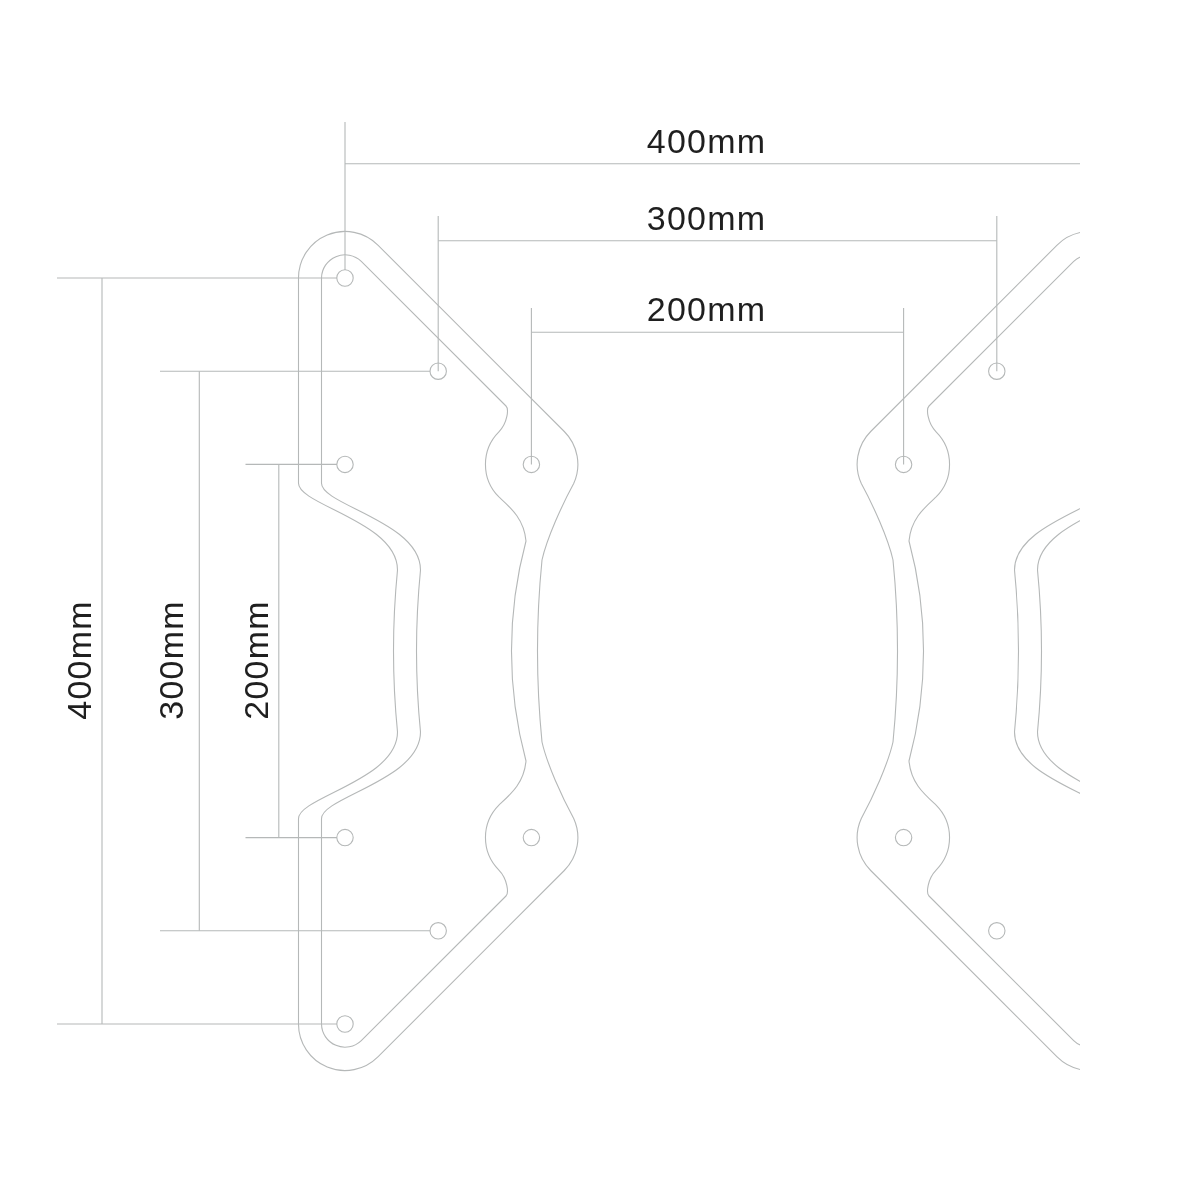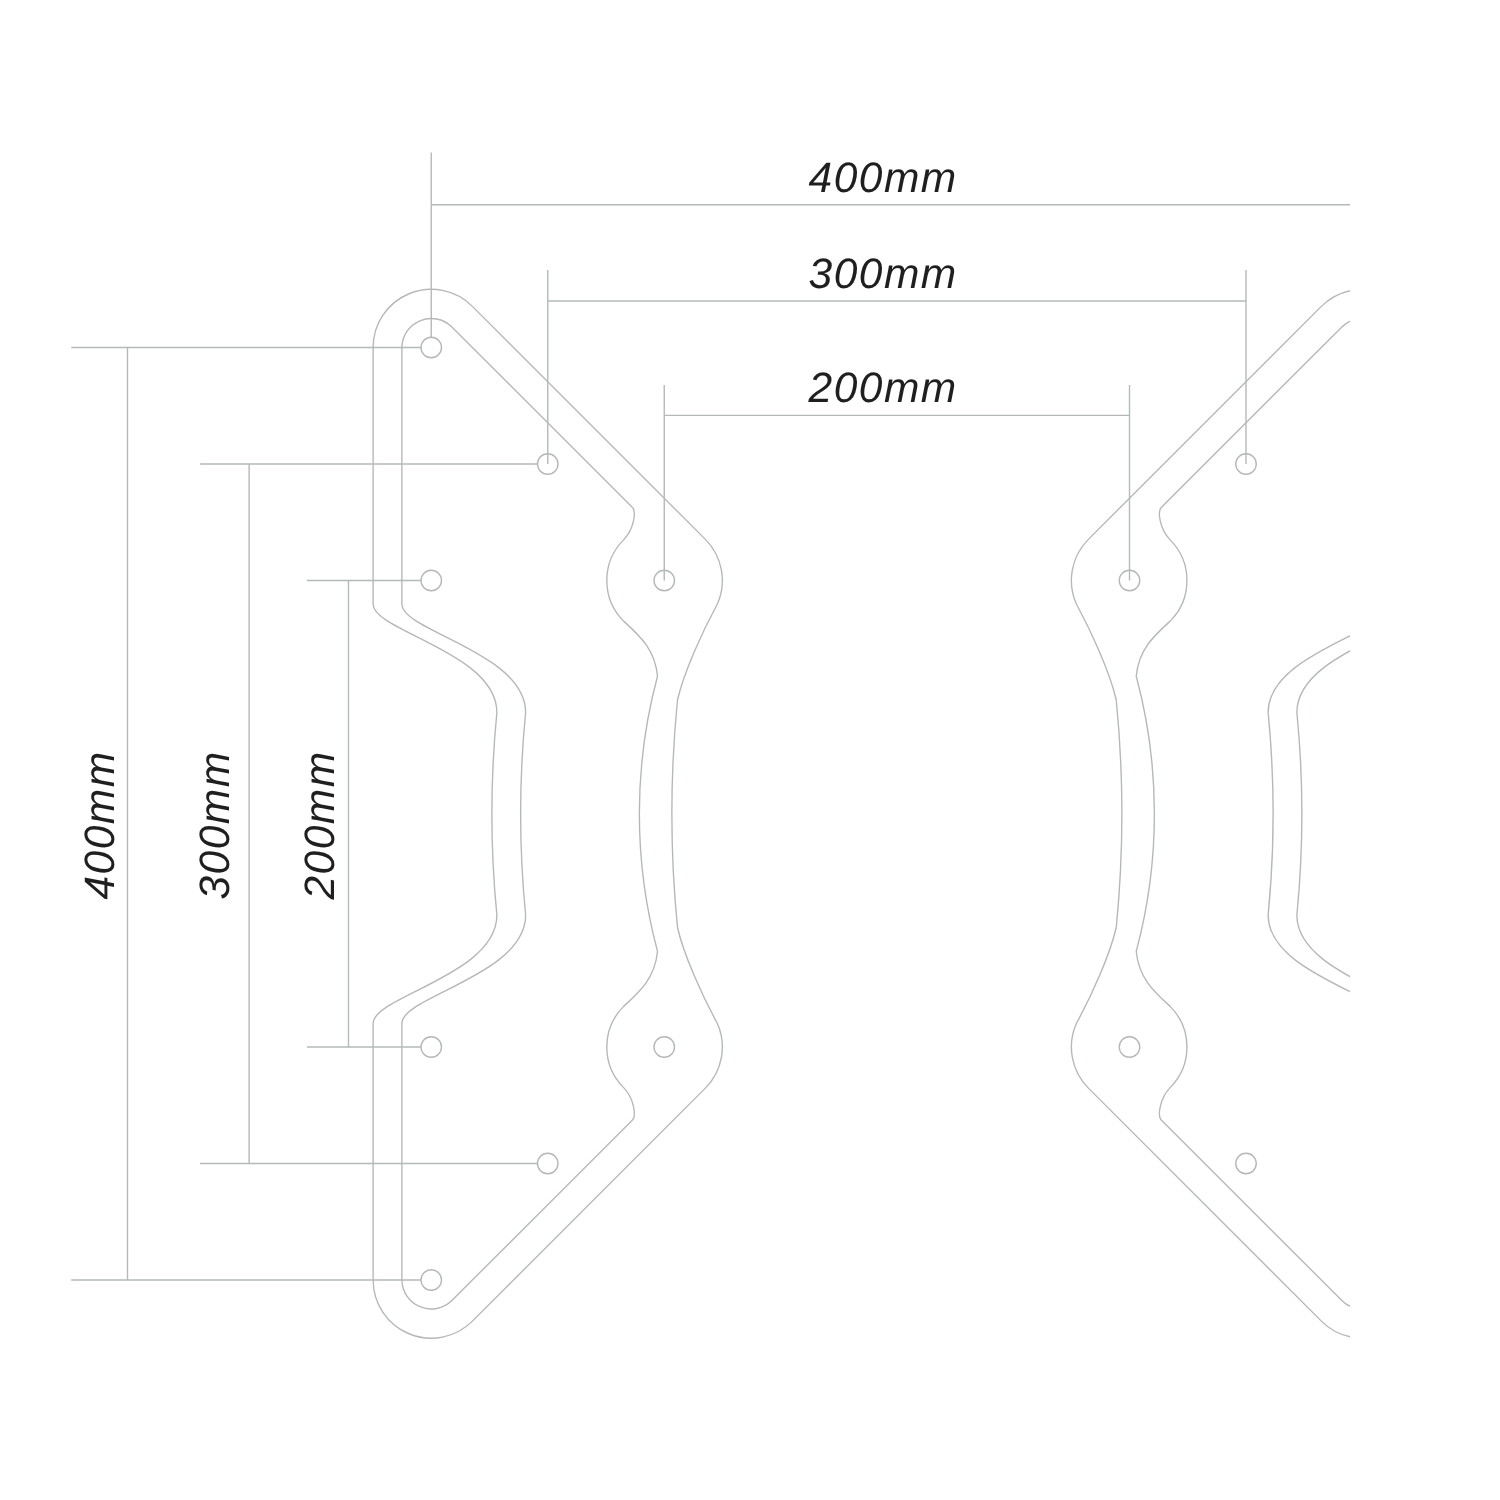--- a/index.html
+++ b/index.html
@@ -1,16 +1,16 @@
 <!DOCTYPE html>
 <html><head>
 <meta charset="utf-8">
 <style>
   html,body{margin:0;padding:0;background:#ffffff;}
-  .wrap{width:1080px;height:1200px;position:relative;overflow:hidden;background:#fff;font-style:italic;}
+  .wrap{width:1080px;height:1200px;position:relative;overflow:hidden;background:#fff;}
   text{font-family:"Liberation Sans",sans-serif;fill:#1f1f1f;font-size:34px;letter-spacing:1.2px;}
 </style>
 </head>
 <body>
 <div class="wrap">
 <svg width="1200" height="1200" viewBox="0 0 1200 1200" xmlns="http://www.w3.org/2000/svg">
   <rect x="0" y="0" width="1200" height="1200" fill="#ffffff"></rect>
   <g id="drawing" stroke="#b5b8b8" stroke-width="1.1" fill="none">
     <g id="plate">
 

